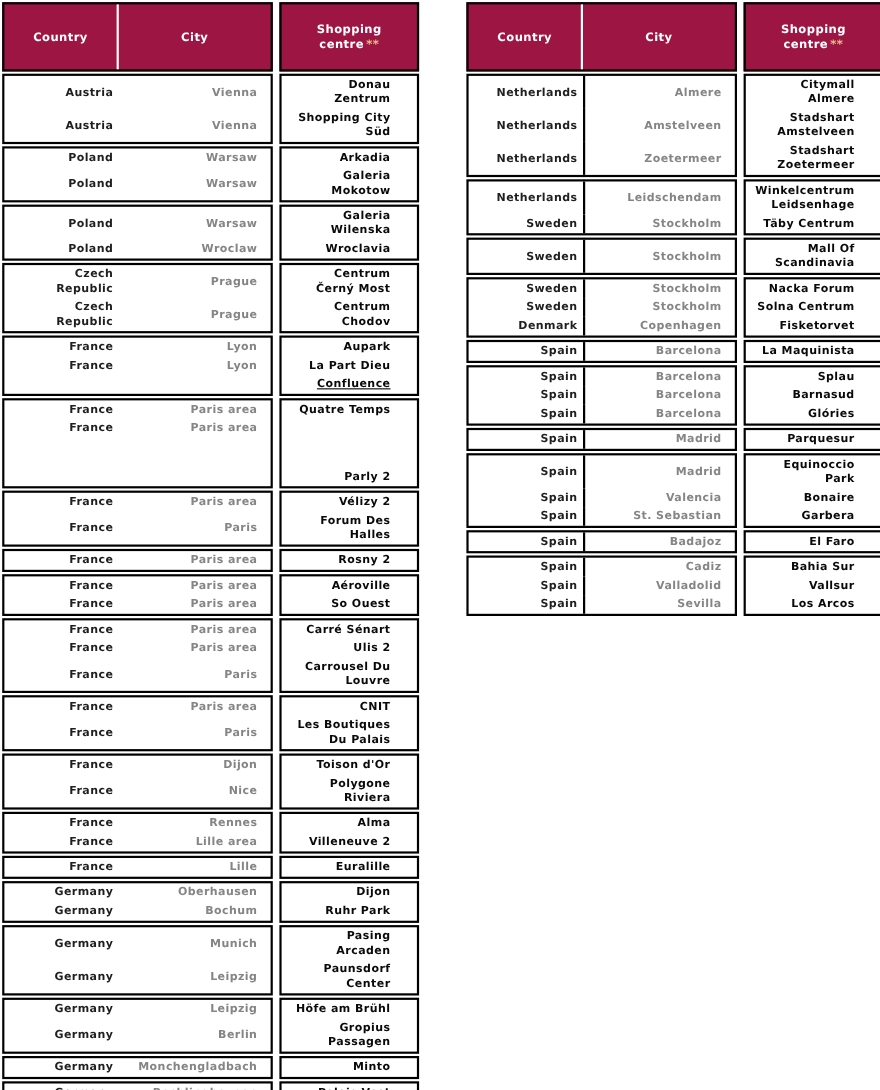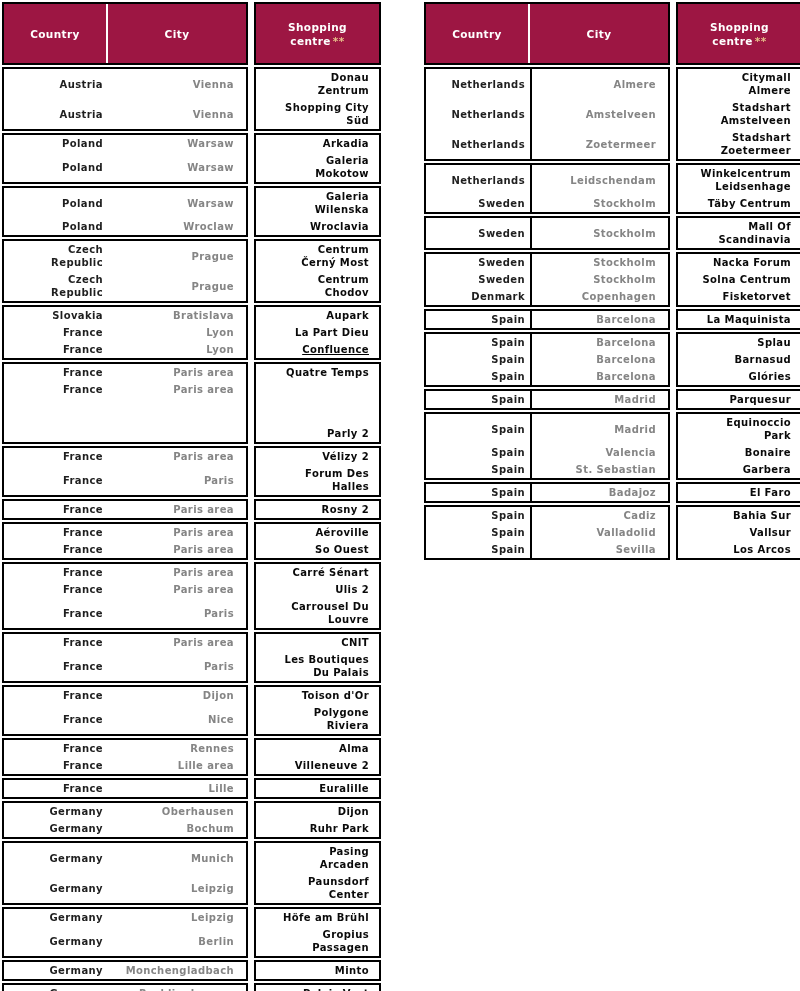--- a/index.html
+++ b/index.html
@@ -41,21 +41,21 @@
   .gbox.main{width:246px;}
   .gbox.shop{width:127px;margin-left:6px;}
   .grow{display:flex;align-items:center;}
   .cell{
     display:flex;align-items:center;justify-content:flex-end;align-self:stretch;
     font-size:10px;font-weight:bold;letter-spacing:.4px;line-height:13px;
     white-space:pre-line;text-align:right;box-sizing:border-box;
   }
   .cell.country{width:104px;padding-right:5px;color:var(--country_text);}
   .cell.city{flex:1;padding-right:12px;color:var(--city_text);}
-  .cell.centre{width:100%;padding-right:10px;color:var(--centre_text);}
+  .cell.centre{width:100%;padding-right:24px;color:var(--centre_text);}
   
   .table-right .gbox.main .cell.city{border-left:2px solid var(--border);}
   
   .group.partial .gbox{height:30px;}
 </style>
 </head>
 <body>
 
 <div class="table table-left">
   <div class="header-row">
@@ -155,24 +155,20 @@
           </div>
           <div class="grow" style="height: 30px;">
             <div class="cell centre">Centrum
 Chodov</div>
           </div>
         </div>
       </div>
       <div class="group">
         <div class="gbox main">
           <div class="grow" style="height: 17px;">
-            <div class="cell country">Slovakia</div>
-            <div class="cell city">Bratislava</div>
-          </div>
-          <div class="grow" style="height: 17px;">
             <div class="cell country">France</div>
             <div class="cell city">Lyon</div>
           </div>
           <div class="grow" style="height: 17px;">
             <div class="cell country">France</div>
             <div class="cell city">Lyon</div>
           </div>
         </div>
         <div class="gbox shop">
           <div class="grow" style="height: 17px;">

